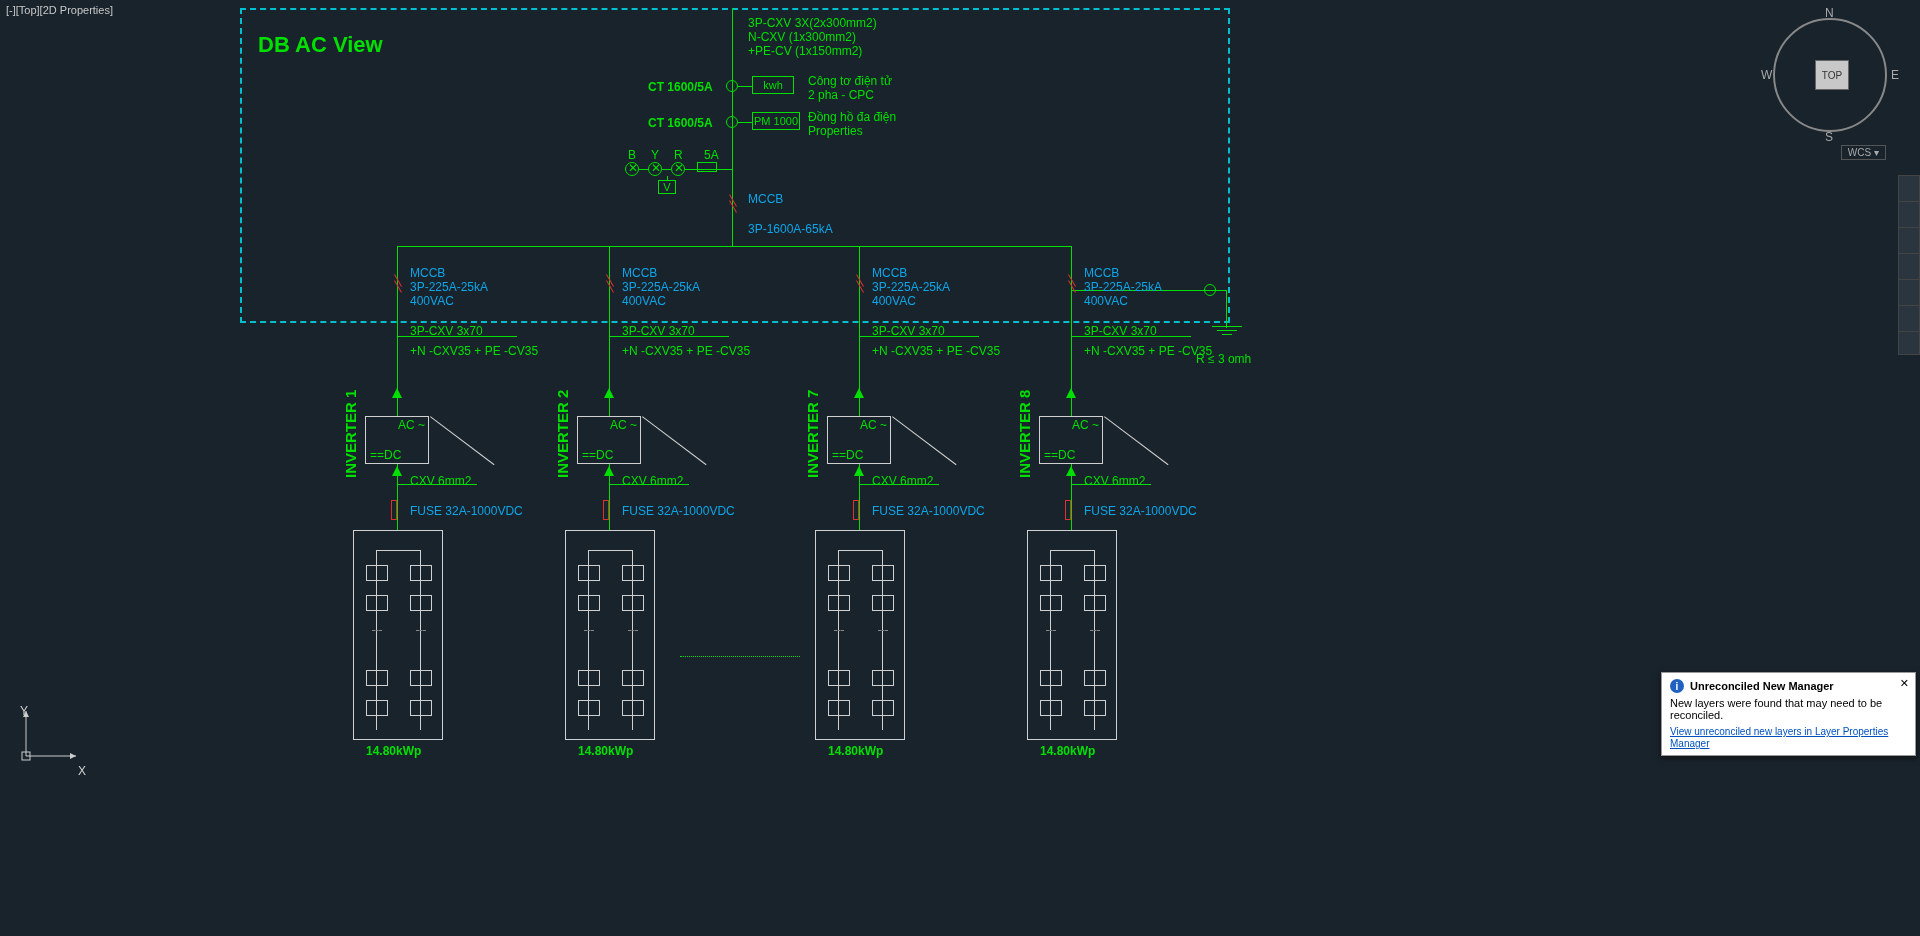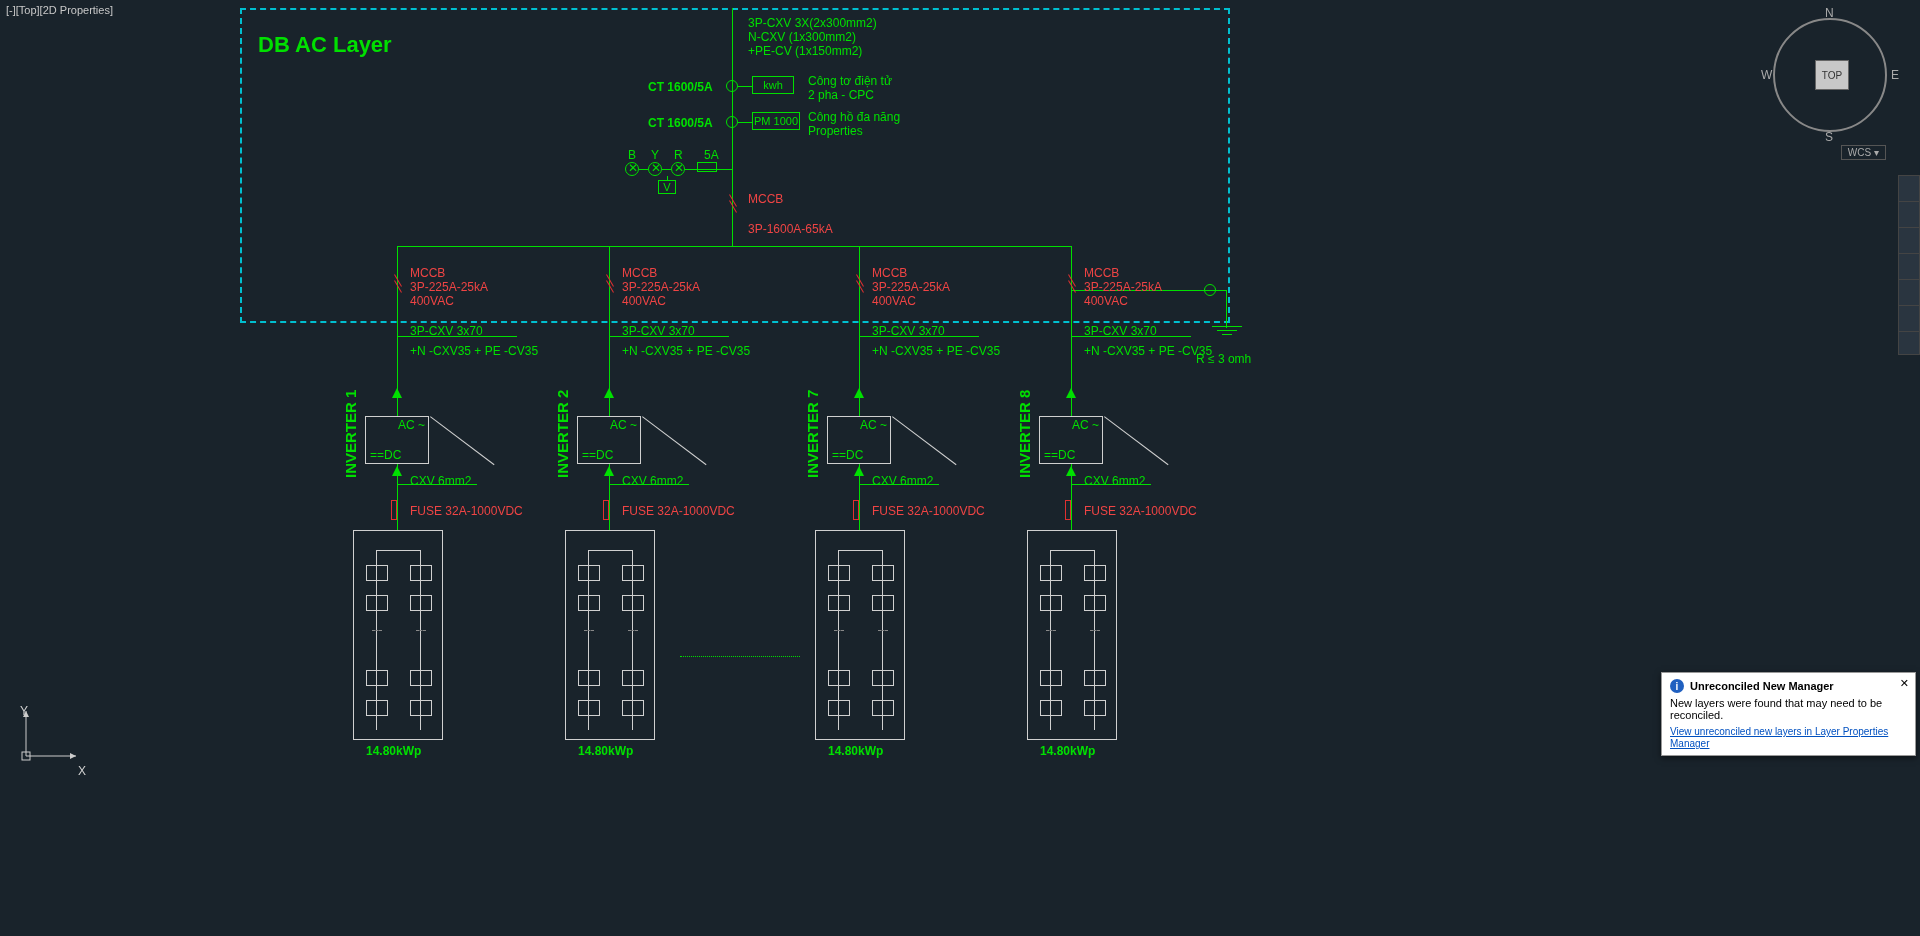--- a/index.html
+++ b/index.html
@@ -1,21 +1,21 @@
 <!DOCTYPE html>
 <html><head>
 <meta charset="utf-8">
 <style>
   * { margin:0; padding:0; box-sizing:border-box; }
   body { background:#19232b; font-family:Arial,sans-serif; color:#fff; width:1920px; height:936px; position:relative; overflow:hidden; }
   .viewport-label { position:absolute; top:4px; left:6px; font-size:11px; color:#c8c8c8; }
   .dashed-box { position:absolute; border:2px dashed #00c0d0; }
   .txt { position:absolute; font-size:12px; white-space:pre; }
   .green { color:#00e000; }
-  .red { color:#ef4444; }
+  .red { color:#0ea5e9; }
   .white { color:#d0d0d0; }
   .title { font-size:22px; font-weight:bold; color:#00e000; }
   .line { position:absolute; background:#00e000; }
   .line-h { height:1px; }
   .line-v { width:1px; }
   .line-w { position:absolute; background:#d0d0d0; }
   .line-wh { height:1px; }
   .line-wv { width:1px; }
   .box { position:absolute; border:1px solid #00e000; font-size:11px; color:#00e000; text-align:center; }
   .inv-box { position:absolute; border:1px solid #d0d0d0; }
@@ -72,40 +72,40 @@
 <div class="navbar">
   <div></div>
     <div></div>
     <div></div>
     <div></div>
     <div></div>
     <div></div>
 </div>
 
 <div class="dashed-box" style="left:240px; top:8px; width:990px; height:315px;"></div>
-<div class="txt title" style="left:258px; top:32px;">DB AC Layer</div>
+<div class="txt title" style="left:258px; top:32px;">DB AC View</div>
 
 <div class="txt green" style="left:748px; top:16px;">3P-CXV 3X(2x300mm2)</div>
 <div class="txt green" style="left:748px; top:30px;">N-CXV (1x300mm2)</div>
 <div class="txt green" style="left:748px; top:44px;">+PE-CV (1x150mm2)</div>
 
 <div class="line line-v" style="left:732px; top:8px; height:238px;"></div>
 
 <div class="txt green" style="left:648px; top:80px; font-weight:bold;">CT 1600/5A</div>
 <div class="circle" style="left:726px; top:80px; width:12px; height:12px;"></div>
 <div class="line line-h" style="left:738px; top:86px; width:14px;"></div>
 <div class="box" style="left:752px; top:76px; width:42px; height:18px; line-height:16px;">kwh</div>
 <div class="txt green" style="left:808px; top:74px;">Công tơ điện tử</div>
 <div class="txt green" style="left:808px; top:88px;">2 pha - CPC</div>
 
 <div class="txt green" style="left:648px; top:116px; font-weight:bold;">CT 1600/5A</div>
 <div class="circle" style="left:726px; top:116px; width:12px; height:12px;"></div>
 <div class="line line-h" style="left:738px; top:122px; width:14px;"></div>
 <div class="box" style="left:752px; top:112px; width:48px; height:18px; line-height:16px;">PM 1000</div>
-<div class="txt green" style="left:808px; top:110px;">Công hồ đa năng</div>
+<div class="txt green" style="left:808px; top:110px;">Đồng hồ đa điện</div>
 <div class="txt green" style="left:808px; top:124px;">Properties</div>
 
 <div class="txt green" style="left:628px; top:148px;">B</div>
 <div class="txt green" style="left:651px; top:148px;">Y</div>
 <div class="txt green" style="left:674px; top:148px;">R</div>
 <div class="txt green" style="left:704px; top:148px;">5A</div>
 
 <div class="circle" style="left:625px; top:162px; width:14px; height:14px;"></div>
 <div class="x-mark" style="left:628px; top:161px;">✕</div>
 <div class="circle" style="left:648px; top:162px; width:14px; height:14px;"></div>

